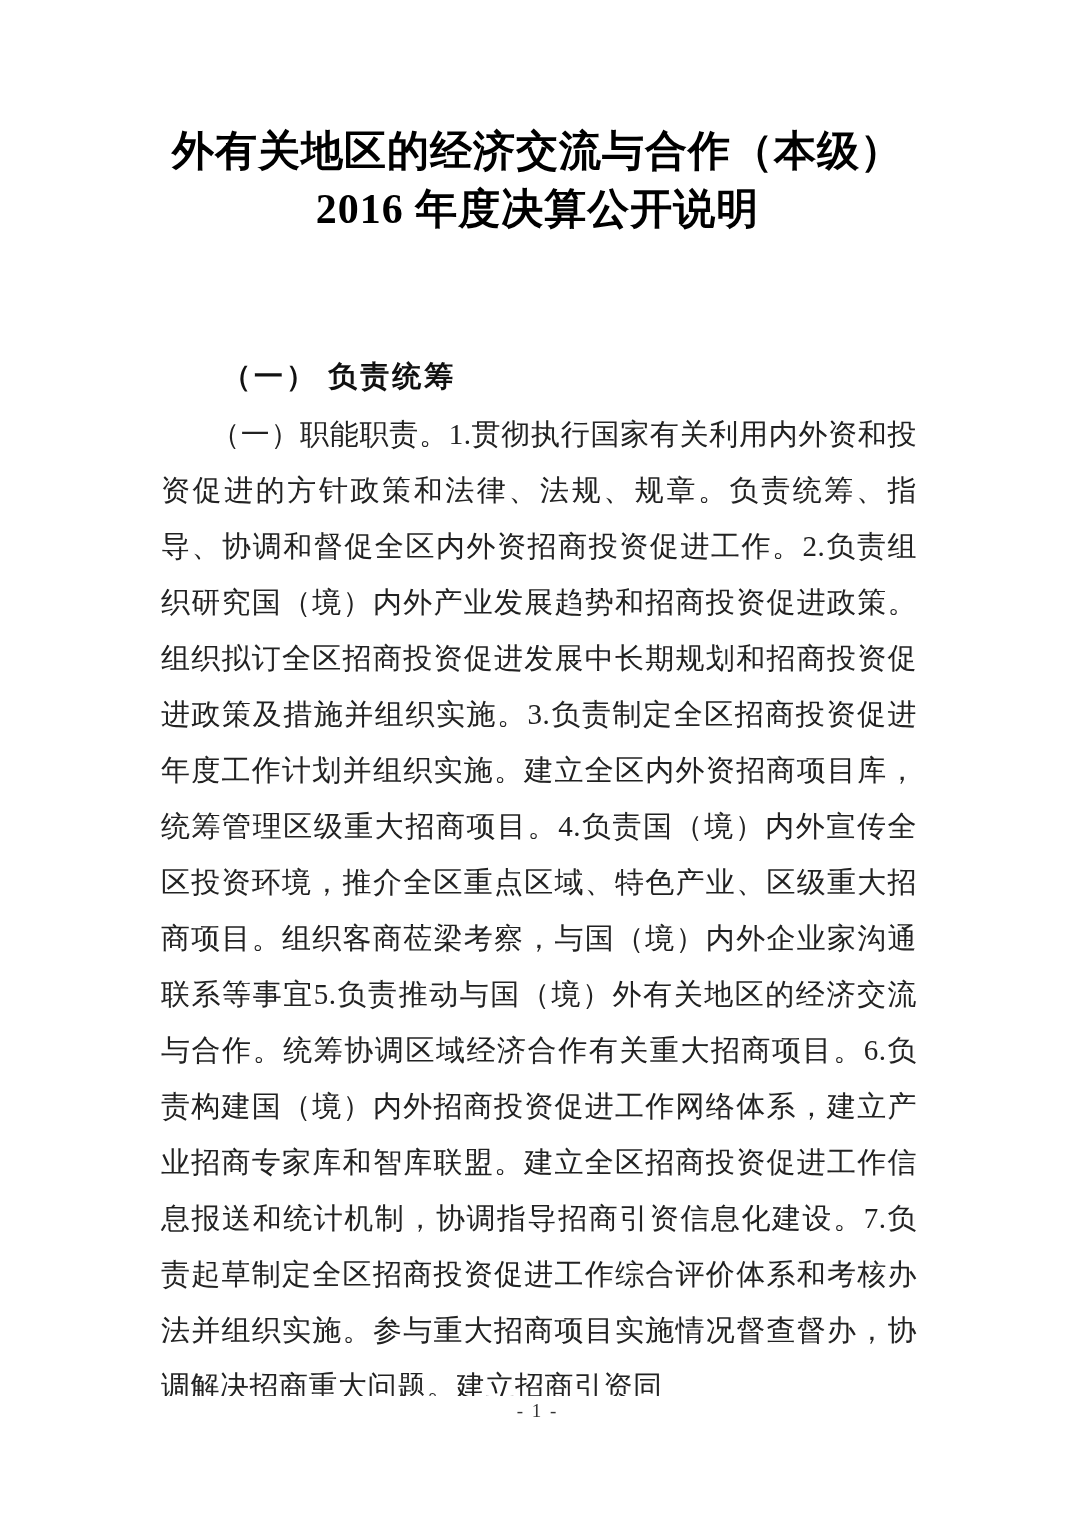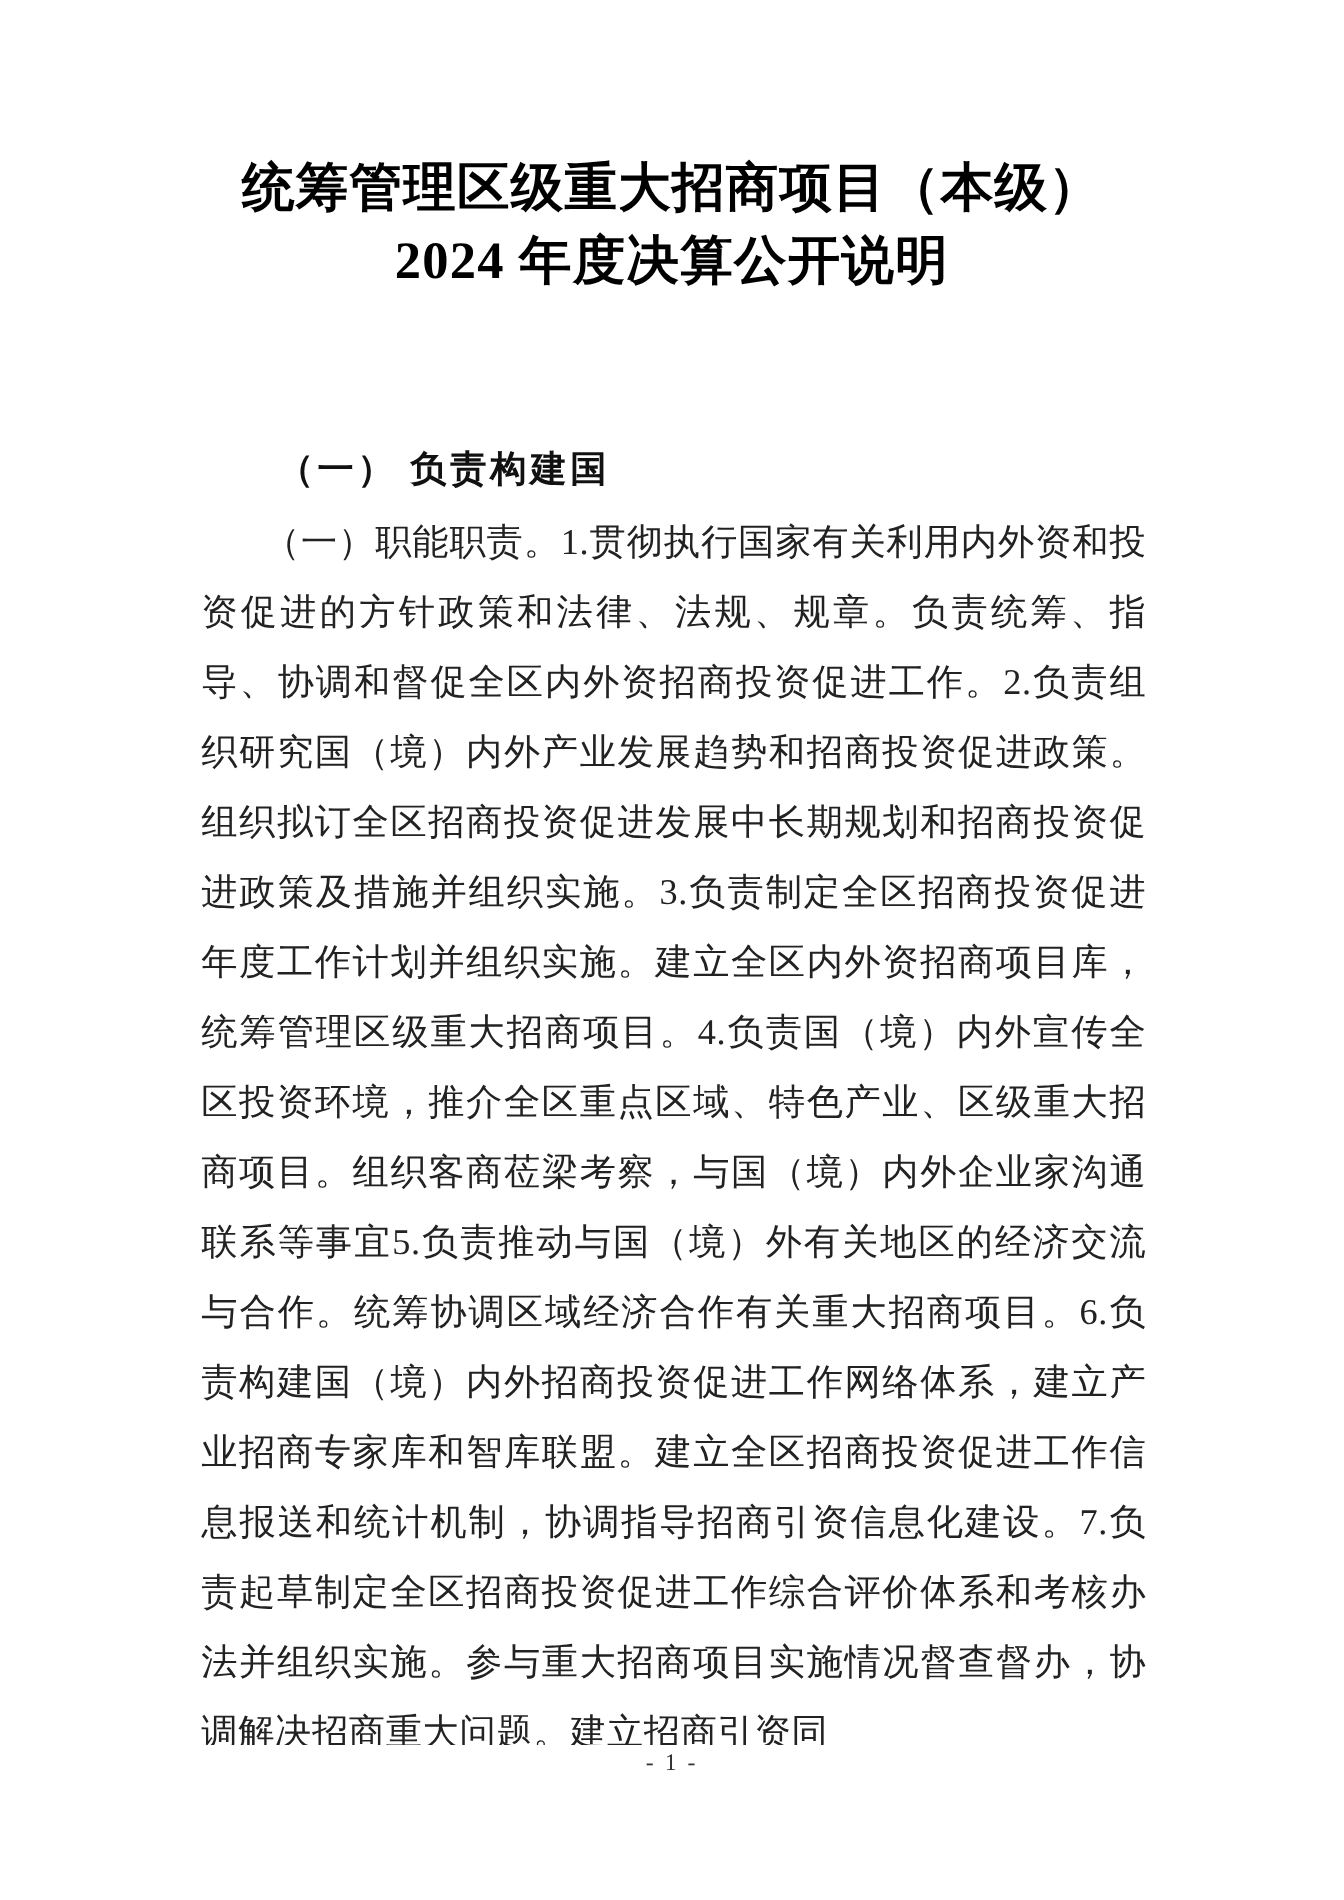--- a/index.html
+++ b/index.html
@@ -85,24 +85,24 @@
     letter-spacing: 2px;
     color: #333333;
   }
 </style>
 </head>
 <body>
 
 <div class="page">
 
   <h1 class="doc-title">
-    <span class="title-line">统筹管理区级重大招商项目（本级）</span>
-    <span class="title-line">2024 年度决算公开说明</span>
+    <span class="title-line">外有关地区的经济交流与合作（本级）</span>
+    <span class="title-line">2016 年度决算公开说明</span>
   </h1>
 
 
-  <h3 class="subsection-heading">（一） 负责构建国</h3>
+  <h3 class="subsection-heading">（一） 负责统筹</h3>
 
   <p class="body-paragraph">（一）职能职责。1.贯彻执行国家有关利用内外资和投资促进的方针政策和法律、法规、规章。负责统筹、指导、协调和督促全区内外资招商投资促进工作。2.负责组织研究国（境）内外产业发展趋势和招商投资促进政策。组织拟订全区招商投资促进发展中长期规划和招商投资促进政策及措施并组织实施。3.负责制定全区招商投资促进年度工作计划并组织实施。建立全区内外资招商项目库，统筹管理区级重大招商项目。4.负责国（境）内外宣传全区投资环境，推介全区重点区域、特色产业、区级重大招商项目。组织客商莅梁考察，与国（境）内外企业家沟通联系等事宜5.负责推动与国（境）外有关地区的经济交流与合作。统筹协调区域经济合作有关重大招商项目。6.负责构建国（境）内外招商投资促进工作网络体系，建立产业招商专家库和智库联盟。建立全区招商投资促进工作信息报送和统计机制，协调指导招商引资信息化建设。7.负责起草制定全区招商投资促进工作综合评价体系和考核办法并组织实施。参与重大招商项目实施情况督查督办，协调解决招商重大问题。建立招商引资同</p>
 
   <div class="page-number">- 1 -</div>
 
 </div>
 
 </body></html>

